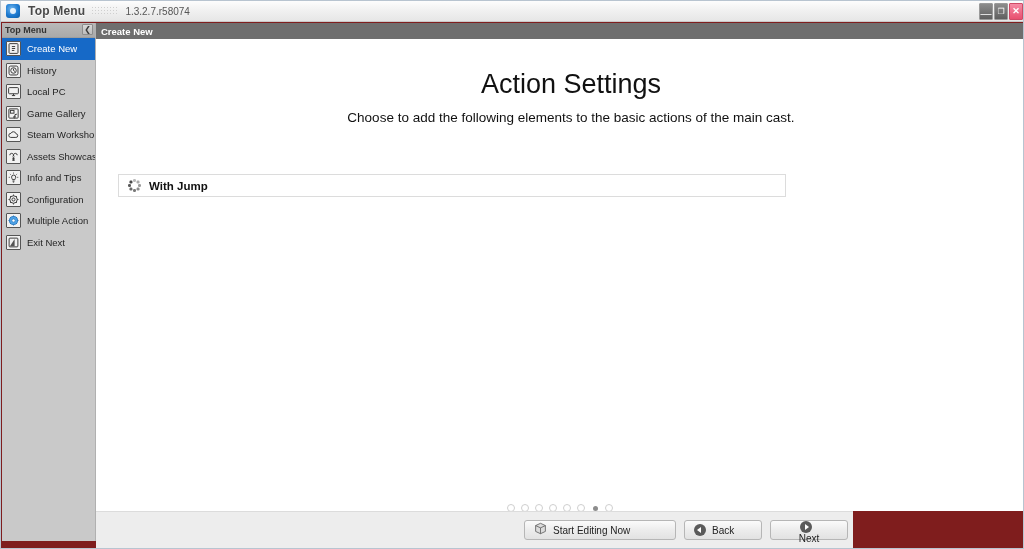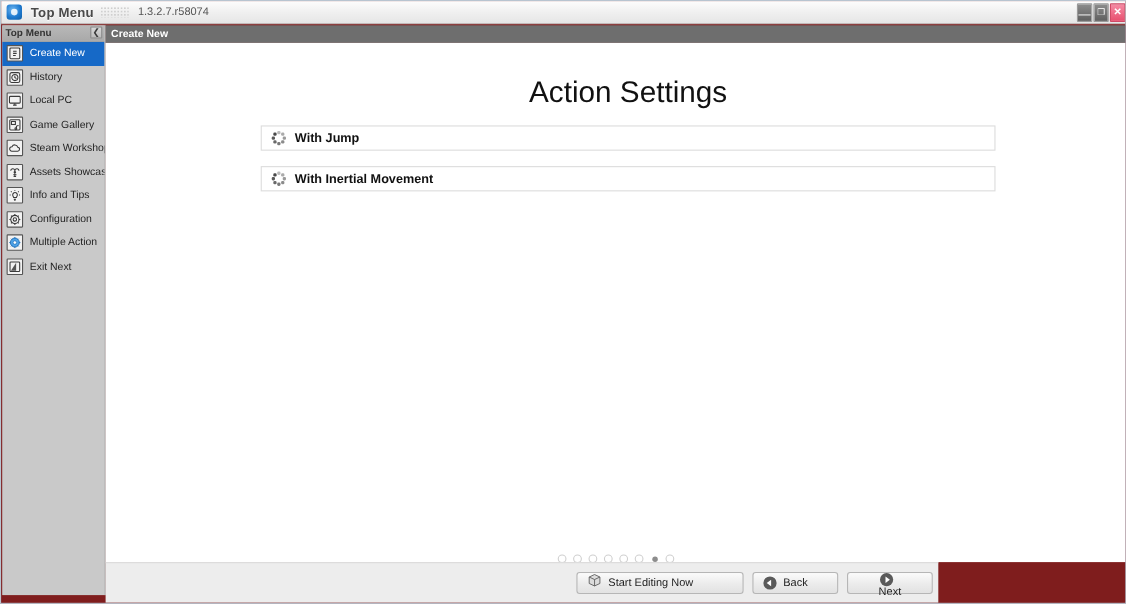--- a/index.html
+++ b/index.html
@@ -207,23 +207,22 @@
 
   .page-sub {
     margin-top: 8px;
     text-align: center;
     font-size: 13.5px;
     color: #111111;
     line-height: 20px;
   }
 
   .options {
-    margin-top: 14px;
-    display: flex;
-    flex-direction: column;
+    margin-top: 46px;
+    display: flex;
     align-items: center;
     gap: 14px;
   }
 
   .option-row {
     width: 668px;
     height: 23px;
     background: #ffffff;
     border: 1px solid #dcdcdc;
     display: flex;
@@ -462,48 +461,36 @@
       </div>
   </div>
 
   <div class="crumbbar">
     <span class="crumb-label">Create New</span>
   </div>
 
   <div class="content">
     <div class="page-title">Action Settings</div>
     <div class="page-sub">
+      <div>Choose to add the following elements to the basic actions of the main cast.</div>
     </div>
     <div class="options" id="options-list">
         <div class="option-row">
           <span class="spinner">
             <i style="transform: translate(0px, -5px); opacity: 0.35;"></i>
             <i style="transform: translate(3.54px, -3.54px); opacity: 0.43;"></i>
             <i style="transform: translate(5px, 0px); opacity: 0.51;"></i>
             <i style="transform: translate(3.54px, 3.54px); opacity: 0.59;"></i>
             <i style="transform: translate(0px, 5px); opacity: 0.68;"></i>
             <i style="transform: translate(-3.54px, 3.54px); opacity: 0.76;"></i>
             <i style="transform: translate(-5px, 0px); opacity: 0.84;"></i>
             <i style="transform: translate(-3.54px, -3.54px); opacity: 0.92;"></i>
           </span>
           <span class="option-label">With Jump</span>
         </div>
-        <div class="option-row">
-          <span class="spinner">
-            <i style="transform: translate(0px, -5px); opacity: 0.35;"></i>
-            <i style="transform: translate(3.54px, -3.54px); opacity: 0.43;"></i>
-            <i style="transform: translate(5px, 0px); opacity: 0.51;"></i>
-            <i style="transform: translate(3.54px, 3.54px); opacity: 0.59;"></i>
-            <i style="transform: translate(0px, 5px); opacity: 0.68;"></i>
-            <i style="transform: translate(-3.54px, 3.54px); opacity: 0.76;"></i>
-            <i style="transform: translate(-5px, 0px); opacity: 0.84;"></i>
-            <i style="transform: translate(-3.54px, -3.54px); opacity: 0.92;"></i>
-          </span>
-          <span class="option-label">With Inertial Movement</span>
-        </div>
       </div>
   </div>
 
   <div class="pager" id="pager">
       <span class="pager-dot"></span>
       <span class="pager-dot"></span>
       <span class="pager-dot"></span>
       <span class="pager-dot"></span>
       <span class="pager-dot"></span>
       <span class="pager-dot"></span>

